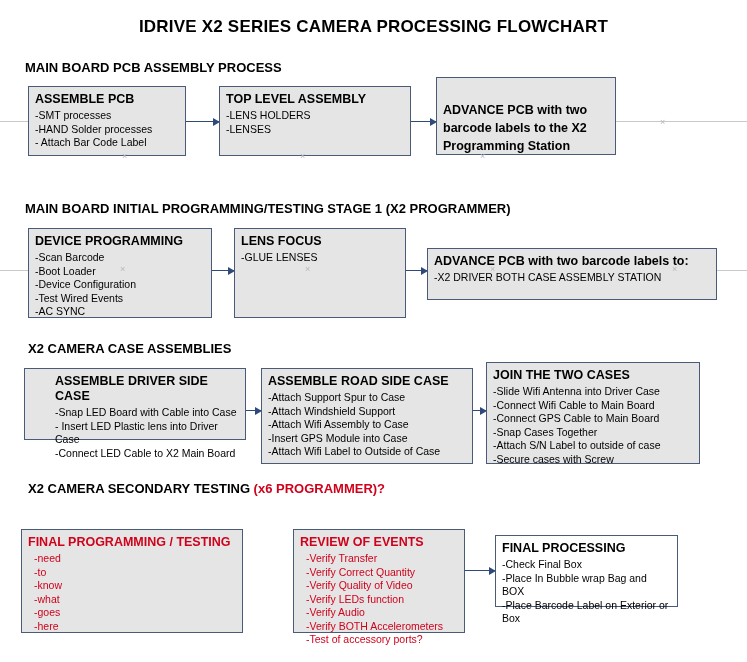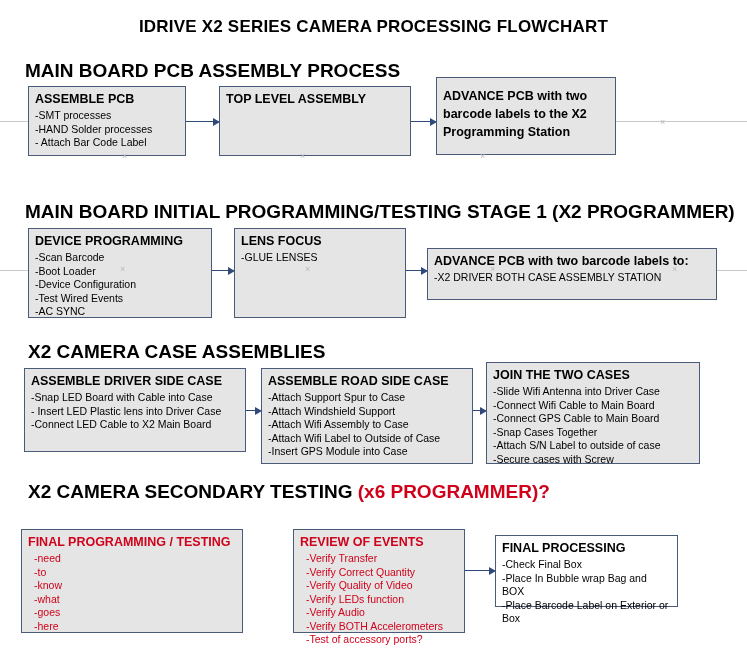--- a/index.html
+++ b/index.html
@@ -26,21 +26,21 @@
     top: 17px;
     width: 747px;
     text-align: center;
     font-size: 17px;
     font-weight: bold;
     color: #000000;
     letter-spacing: 0.2px;
   }
   .section-head {
     position: absolute;
-    font-size: 19px;
+    font-size: 13px;
     font-weight: bold;
     color: #000000;
     white-space: nowrap;
   }
   .section-head .accent {
     color: #d0021b;
   }
   .box {
     position: absolute;
     background: #e5e5e5;
@@ -110,26 +110,30 @@
       <div>-SMT processes</div>
       <div>-HAND Solder processes</div>
       <div>- Attach Bar Code Label</div>
     </div>
   </div>
 
   <div class="arrow" style="left:186px; top:121px; width:33px;"></div>
 
   <div class="box" style="left:219px; top:86px; width:192px; height:70px;">
     <div class="bx-title">TOP LEVEL ASSEMBLY</div>
+    <div class="bx-lines">
+      <div>-LENS HOLDERS</div>
+      <div>-LENSES</div>
+    </div>
   </div>
 
   <div class="arrow" style="left:411px; top:121px; width:25px;"></div>
 
   <div class="box" style="left:436px; top:77px; width:180px; height:78px;">
-    <div class="bx-title" style="padding-top:9px; line-height:18px;">ADVANCE PCB with two barcode labels to the X2 Programming Station</div>
+    <div class="bx-title" style="padding-top:23px; line-height:18px;">ADVANCE PCB with two barcode labels to the X2 Programming Station</div>
   </div>
 
   <div class="guide" style="left:0px; top:121px; width:28px;"></div>
   <div class="guide" style="left:616px; top:121px; width:131px;"></div>
   <div class="xmark" style="left:122px; top:152px;">×</div>
   <div class="xmark" style="left:300px; top:152px;">×</div>
   <div class="xmark" style="left:480px; top:152px;">×</div>
   <div class="xmark" style="left:660px; top:118px;">×</div>
 
   <div class="section-head" style="left:25px; top:201px;">
@@ -169,39 +173,39 @@
   <div class="guide" style="left:717px; top:270px; width:30px;"></div>
   <div class="xmark" style="left:120px; top:265px;">×</div>
   <div class="xmark" style="left:305px; top:265px;">×</div>
   <div class="xmark" style="left:490px; top:265px;">×</div>
   <div class="xmark" style="left:672px; top:265px;">×</div>
 
   <div class="section-head" style="left:28px; top:341px;text-align:right;">
     <span>X2 CAMERA CASE ASSEMBLIES</span>
   </div>
 
-  <div class="box" style="left:24px; top:368px; width:222px; height:84px;">
+  <div class="box" style="left:24px; top:368px; width:222px; height:72px;padding-left:24px;">
     <div class="bx-title">ASSEMBLE DRIVER SIDE CASE</div>
     <div class="bx-lines">
       <div>-Snap LED Board with Cable into Case</div>
       <div>- Insert LED Plastic lens into Driver Case</div>
       <div>-Connect LED Cable to X2 Main Board</div>
     </div>
   </div>
 
   <div class="arrow" style="left:246px; top:410px; width:15px;"></div>
 
   <div class="box" style="left:261px; top:368px; width:212px; height:96px;">
     <div class="bx-title">ASSEMBLE ROAD SIDE CASE</div>
     <div class="bx-lines">
       <div>-Attach Support Spur to Case</div>
       <div>-Attach Windshield Support</div>
       <div>-Attach Wifi Assembly to Case</div>
+      <div>-Insert GPS Module into Case</div>
       <div>-Attach Wifi Label to Outside of Case</div>
-      <div>-Insert GPS Module into Case</div>
     </div>
   </div>
 
   <div class="arrow" style="left:473px; top:410px; width:13px;"></div>
 
   <div class="box" style="left:486px; top:362px; width:214px; height:102px;">
     <div class="bx-title">JOIN THE TWO CASES</div>
     <div class="bx-lines">
       <div>-Slide Wifi Antenna into Driver Case</div>
       <div>-Connect Wifi Cable to Main Board</div>

